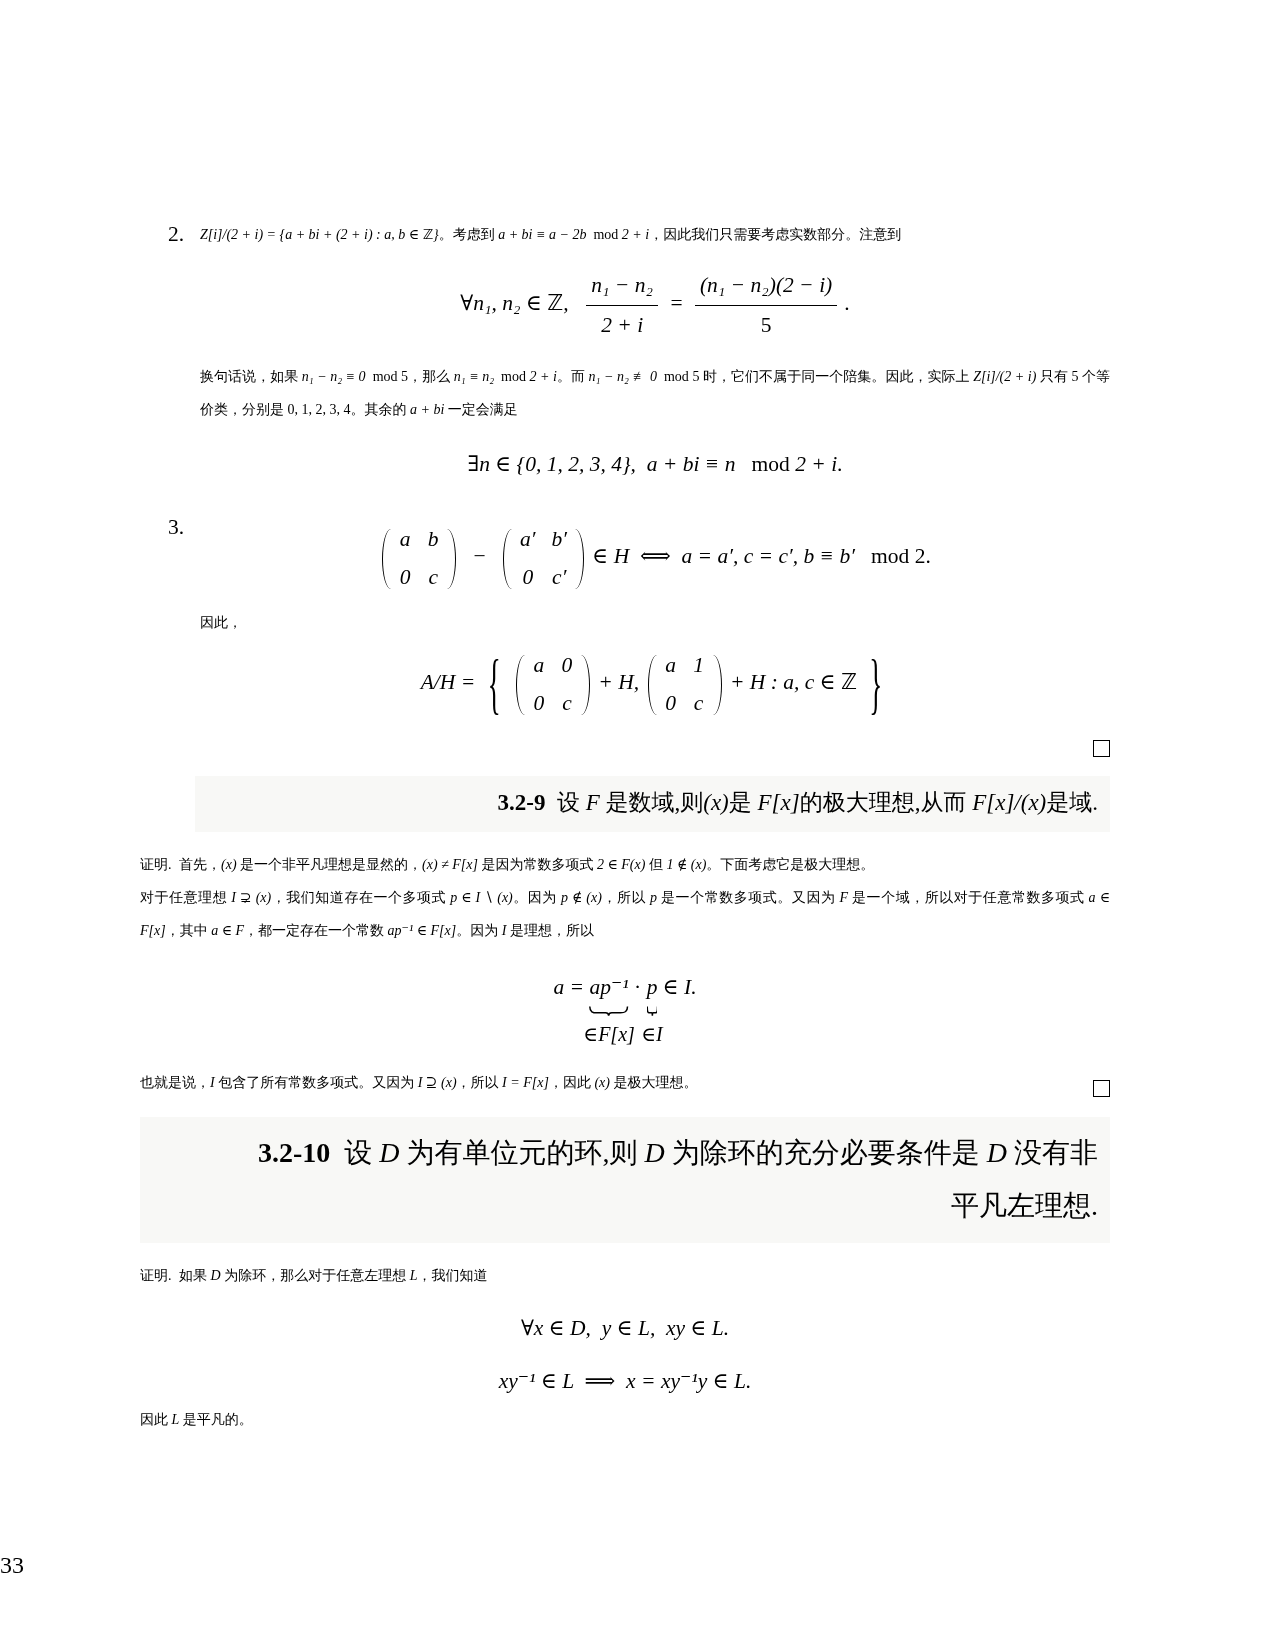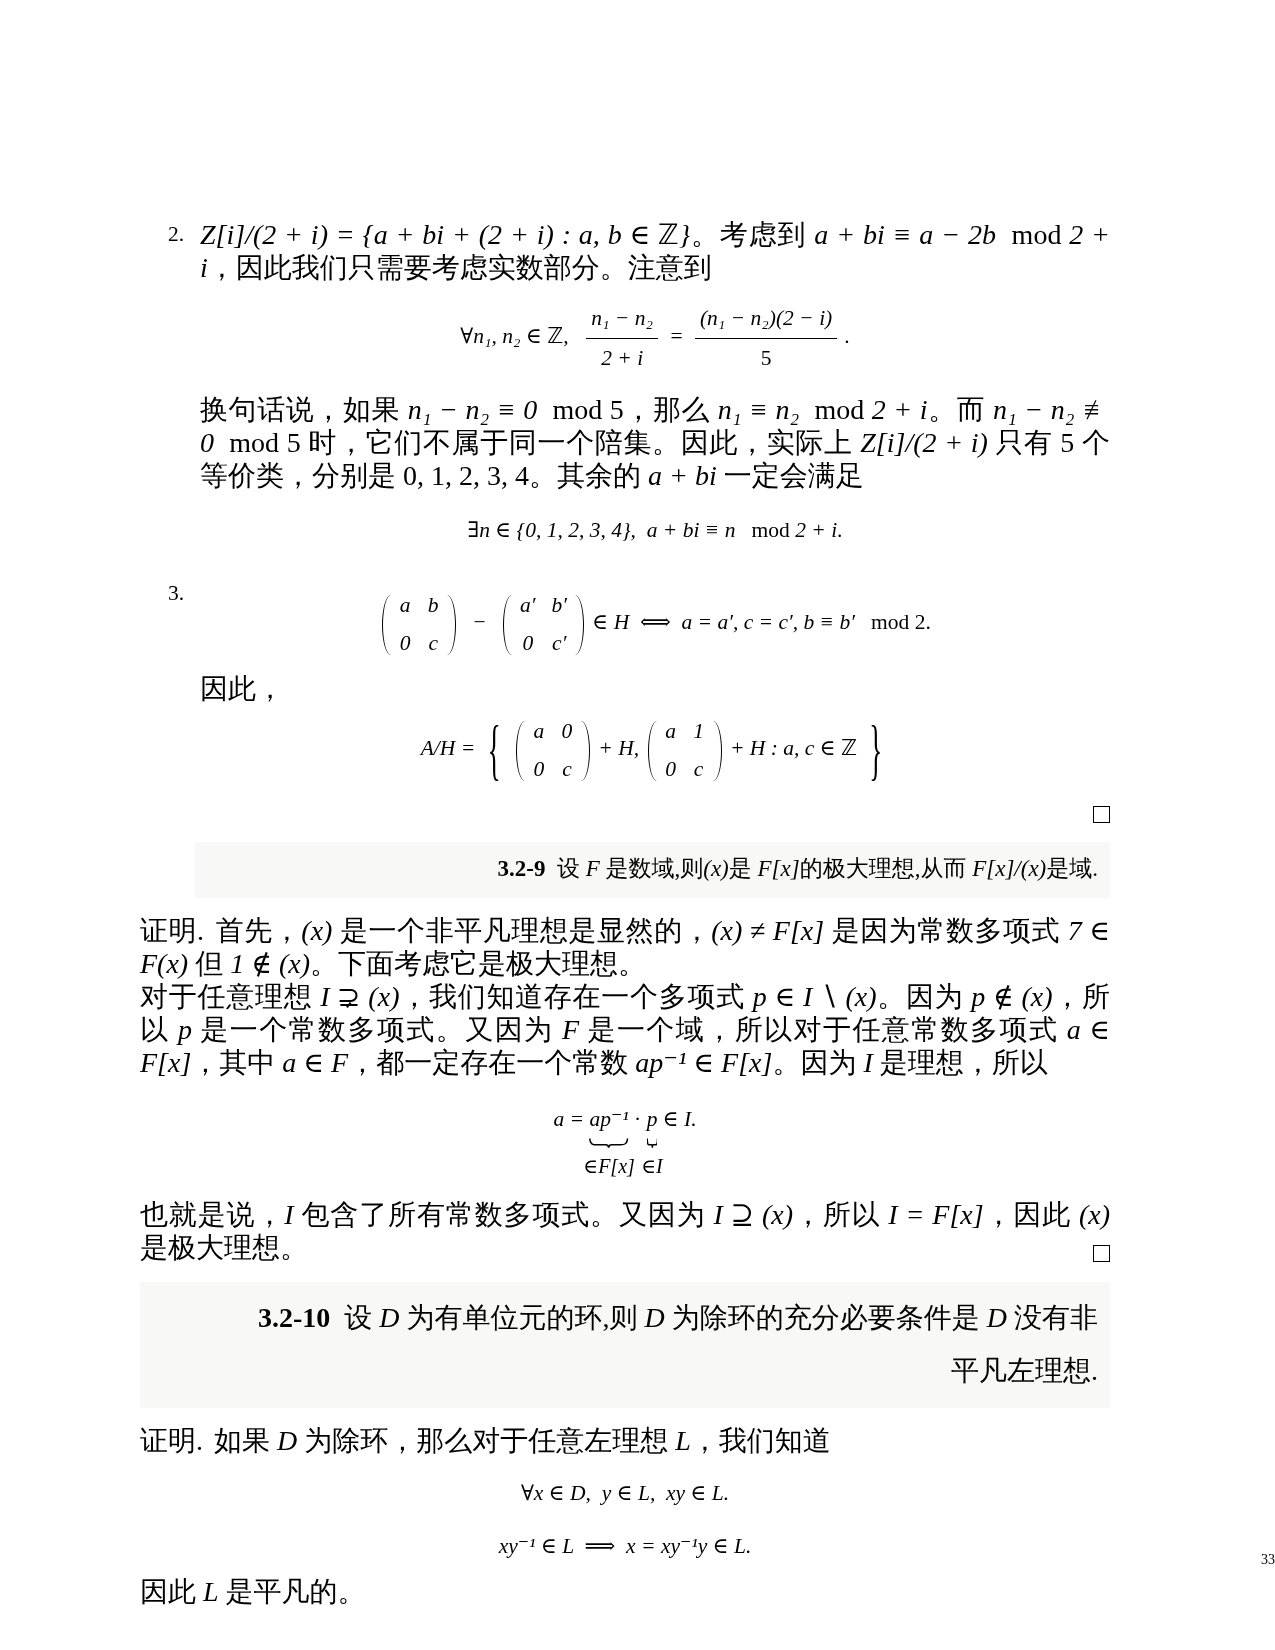--- a/index.html
+++ b/index.html
@@ -12,21 +12,21 @@
     font-family: "Liberation Serif", "DejaVu Serif", "DejaVu Sans", serif;
     overflow: hidden;
   }
   .content {
     box-sizing: border-box;
     padding: 218px 165px 0 140px;
     width: 1275px;
   }
   .para {
     margin: 0;
-    font-size: 28px;
+    font-size: 14px;
     line-height: 33px;
     text-align: justify;
   }
   .ct { font-style: normal; }
   .mi { font-style: italic; }
   .mr { font-style: normal; }
   .bd { font-weight: bold; }
 
   
   .list-item { display: flex; margin-bottom: 24px; }
@@ -125,22 +125,22 @@
 
   .proof { margin-top: 4px; }
   .proof .para { margin-bottom: 0; }
   .proof-label { margin-right: 4px; }
 
   .page-footer {
     position: absolute;
     left: 0;
     right: 0;
     top: 1552px;
-    text-align: right;
-    font-size: 14px;
+    text-align: left;
+    font-size: 24px;
   }
 </style>
 </head>
 <body>
 
 <div class="page">
   <main class="content">
 
     <section class="list-item">
       <span class="marker">2.</span>
@@ -215,21 +215,21 @@
       </div>
     </section>
 
     <div class="qed-row"><span class="qed-box"></span></div>
 
     <section class="scan-header scan-329">
       <p class="scan-line"><span class="bd">3.2-9</span><span class="ct">&nbsp;&nbsp;设 </span><span class="mi">F</span><span class="ct"> 是数域,则</span><span class="mi">(x)</span><span class="ct">是 </span><span class="mi">F[x]</span><span class="ct">的极大理想,从而 </span><span class="mi">F[x]/(x)</span><span class="ct">是域.</span></p>
     </section>
 
     <section class="proof">
-      <p class="para"><span class="proof-label">证明.</span><span><span class="ct"> 首先，</span><span class="mi">(x)</span><span class="ct"> 是一个非平凡理想是显然的，</span><span class="mi">(x) ≠ F[x]</span><span class="ct"> 是因为常数多项式 </span><span class="mi">7 ∈ F(x)</span><span class="ct"> 但 </span><span class="mi">1 ∉ (x)</span><span class="ct">。下面考虑它是极大理想。</span></span></p>
+      <p class="para"><span class="proof-label">证明.</span><span><span class="ct"> 首先，</span><span class="mi">(x)</span><span class="ct"> 是一个非平凡理想是显然的，</span><span class="mi">(x) ≠ F[x]</span><span class="ct"> 是因为常数多项式 </span><span class="mi">2 ∈ F(x)</span><span class="ct"> 但 </span><span class="mi">1 ∉ (x)</span><span class="ct">。下面考虑它是极大理想。</span></span></p>
       <p class="para"><span class="ct">对于任意理想 </span><span class="mi">I ⊋ (x)</span><span class="ct">，我们知道存在一个多项式 </span><span class="mi">p ∈ I ∖ (x)</span><span class="ct">。因为 </span><span class="mi">p ∉ (x)</span><span class="ct">，所以 </span><span class="mi">p</span><span class="ct"> 是一个常数多项式。又因为 </span><span class="mi">F</span><span class="ct"> 是一个域，所以对于任意常数多项式 </span><span class="mi">a ∈ F[x]</span><span class="ct">，其中 </span><span class="mi">a ∈ F</span><span class="ct">，都一定存在一个常数 </span><span class="mi">ap⁻¹ ∈ F[x]</span><span class="ct">。因为 </span><span class="mi">I</span><span class="ct"> 是理想，所以</span></p>
       <div class="equation eq-ub">
         <span class="mi">a =</span>
         <span class="ubg">
           <span class="mi">ap⁻¹</span>
           <svg class="ubrace" viewBox="0 0 100 14" preserveAspectRatio="none">
               <path d="M 2 2 C 2 9 10 10 20 10 L 42 10 C 47 10 49.5 11 50 13.5 C 50.5 11 53 10 58 10 L 80 10 C 90 10 98 9 98 2" fill="none" stroke="#000" stroke-width="1.5" vector-effect="non-scaling-stroke"></path>
             </svg>
           <span class="ulabel mi">∈F[x]</span>
         </span>
@@ -247,20 +247,20 @@
     </section>
 
     <section class="scan-header scan-3210">
       <p class="scan-line indent-first"><span class="bd">3.2-10</span><span class="ct">&nbsp;&nbsp;设 </span><span class="mi">D</span><span class="ct"> 为有单位元的环,则 </span><span class="mi">D</span><span class="ct"> 为除环的充分必要条件是 </span><span class="mi">D</span><span class="ct"> 没有非</span></p>
       <p class="scan-line"><span class="ct">平凡左理想.</span></p>
     </section>
 
     <section class="proof">
       <p class="para" style="margin-top:14px;"><span class="proof-label">证明.</span><span><span class="ct"> 如果 </span><span class="mi">D</span><span class="ct"> 为除环，那么对于任意左理想 </span><span class="mi">L</span><span class="ct">，我们知道</span></span></p>
       <div class="equation" style="margin:20px 0;"><span class="mi">∀x ∈ D,&nbsp; y ∈ L,&nbsp; xy ∈ L.</span></div>
-      <div class="equation" style="margin:12px 0;"><span class="mi">xy⁻¹ ∈ L &nbsp;⟹&nbsp; x = xy⁻¹y ∈ L.</span></div>
+      <div class="equation" style="margin:5px 0;"><span class="mi">xy⁻¹ ∈ L &nbsp;⟹&nbsp; x = xy⁻¹y ∈ L.</span></div>
       <p class="para"><span class="ct">因此 </span><span class="mi">L</span><span class="ct"> 是平凡的。</span></p>
     </section>
 
   </main>
 
   <footer class="page-footer">33</footer>
 </div>
 
 </body></html>

